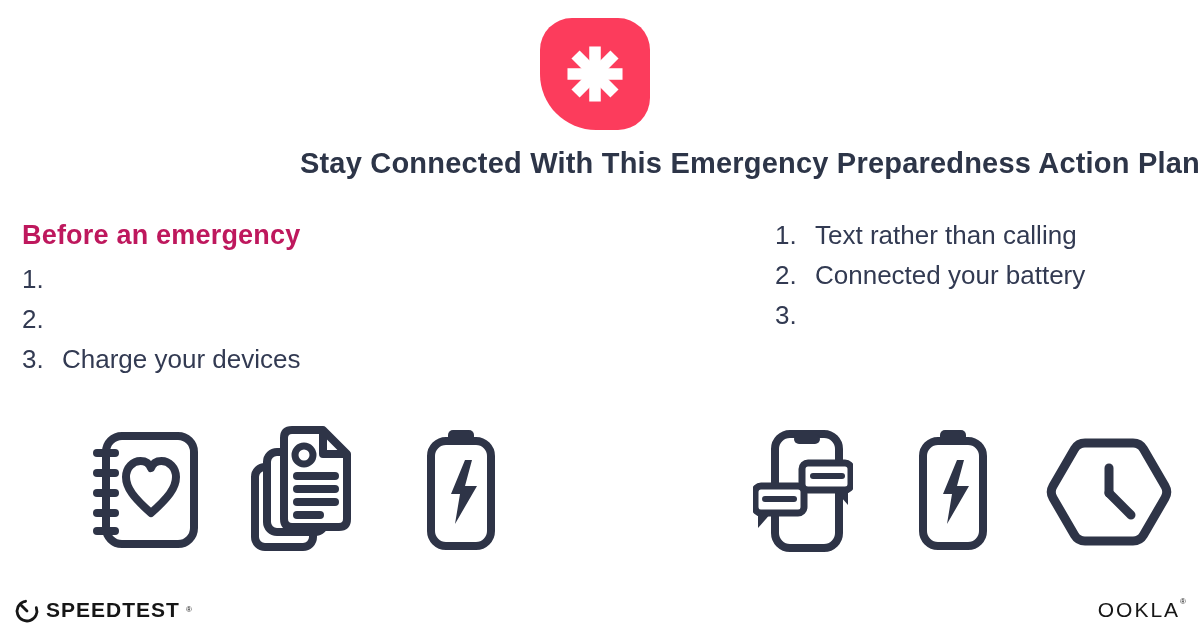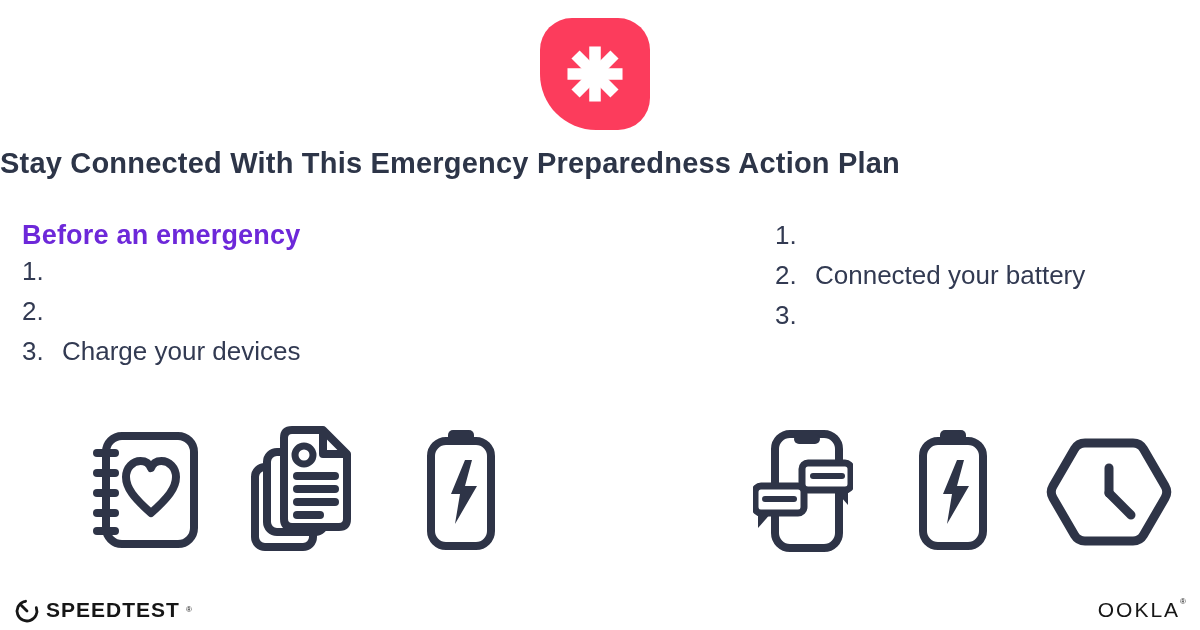--- a/index.html
+++ b/index.html
@@ -8,29 +8,29 @@
     font-family:"Liberation Sans","DejaVu Sans",sans-serif;color:#2d3548;
   }
   
   .alert-badge{
     position:absolute;left:540px;top:18px;width:110px;height:112px;
     background:#fc3c5c;border-radius:32px 32px 32px 56px;
     display:flex;align-items:center;justify-content:center;
   }
   
   .title{
-    position:absolute;left:0;top:147px;width:1200px;text-align:left;
+    position:absolute;left:0;top:147px;width:1200px;text-align:right;
     font-size:29px;font-weight:bold;letter-spacing:0.2px;color:#2d3548;
   }
   
   .col{position:absolute;top:220px;}
   .col-left{left:22px;width:700px;}
   .col-right{left:775px;width:420px;}
   .col h2{
-    margin:0 0 5px 0;font-size:27px;font-weight:bold;color:#6d28d9;letter-spacing:0.2px;
+    margin:0 0 13px 0;font-size:27px;font-weight:bold;color:#be185d;letter-spacing:0.2px;
   }
   .plan-list{margin:0;padding:0;list-style:none;}
   .plan-item{display:flex;align-items:baseline;height:40px;font-size:26px;color:#323a52;}
   .plan-item .num{width:40px;flex:0 0 40px;}
   
   .iconbox{position:absolute;}
   .iconbox svg{display:block;}
   .ic-notebook{left:92px;top:431px;}
   .ic-docs{left:250px;top:425px;}
   .ic-battery1{left:426px;top:428px;}
@@ -82,20 +82,21 @@
         <span class="num">3.</span>
         <span>Charge your devices</span>
       </li>
     </ul>
   </div>
 
   <div class="col col-right">
     <ul class="plan-list">
       <li class="plan-item">
         <span class="num">1.</span>
+        <span>Text rather than calling</span>
       </li>
       <li class="plan-item">
         <span class="num">2.</span>
         <span>Connected your battery</span>
       </li>
       <li class="plan-item">
         <span class="num">3.</span>
       </li>
     </ul>
   </div>

